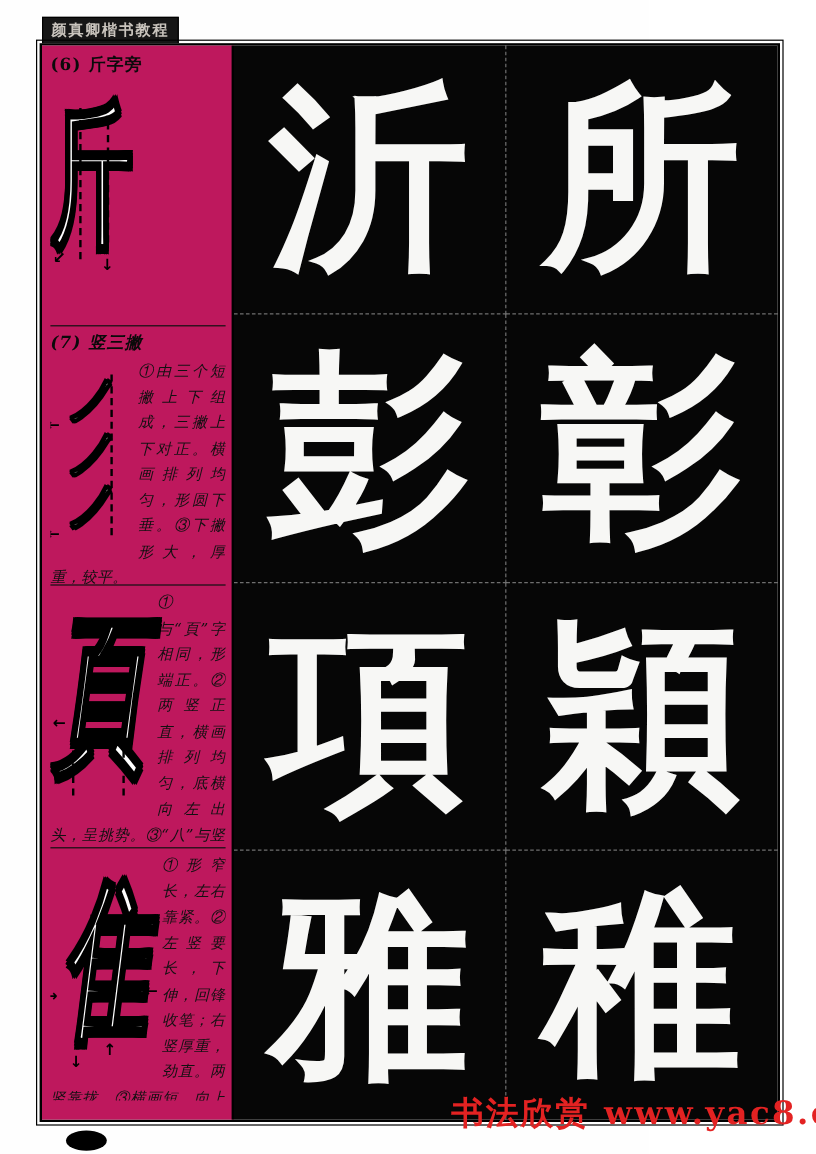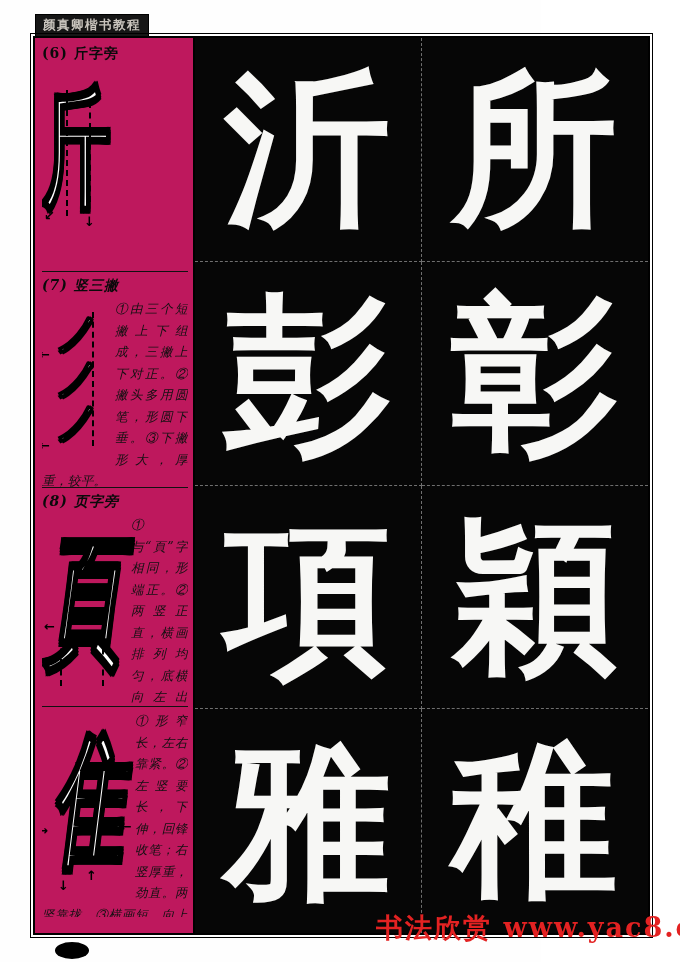--- a/index.html
+++ b/index.html
@@ -211,29 +211,25 @@
           <span class="diagram diagram-7">
             <span class="stack">
               <span>ノ</span>
               <span>ノ</span>
               <span>ノ</span>
             </span>
             <span class="dash-v" style="left:50px; top:8px; height:134px;"></span>
             <span class="arrow" style="left:-3px; top:44px;">←</span>
             <span class="arrow" style="left:-3px; bottom:2px;">←</span>
           </span>
-          <span>①由三个短撇上下组成，三撇上下对正。②撇头多用圆笔，形圆下垂。③下撇形大，厚重，较平。</span>
+          <span>①由三个短撇上下组成，三撇上下对正。横画排列均匀，形圆下垂。③下撇形大，厚重，较平。</span>
         </div>
       </div>
 
       <div class="lesson lesson-8">
-        <div class="lesson-heading">
-          <span>(8)</span>
-          <span>页字旁</span>
-        </div>
         <div class="lesson-body">
           <span class="diagram diagram-8">
             <span class="diagram-glyph">頁</span>
             <span class="dash-v" style="left:18px; top:118px; height:48px;"></span>
             <span class="dash-v" style="left:60px; top:118px; height:48px;"></span>
             <span class="arrow" style="left:24px; top:84px;">↓</span>
             <span class="arrow" style="left:2px; top:100px;">←</span>
           </span>
           <span>①与“頁”字相同，形端正。②两竖正直，横画排列均匀，底横向左出头，呈挑势。③“八”与竖对正，形大。</span>
         </div>

